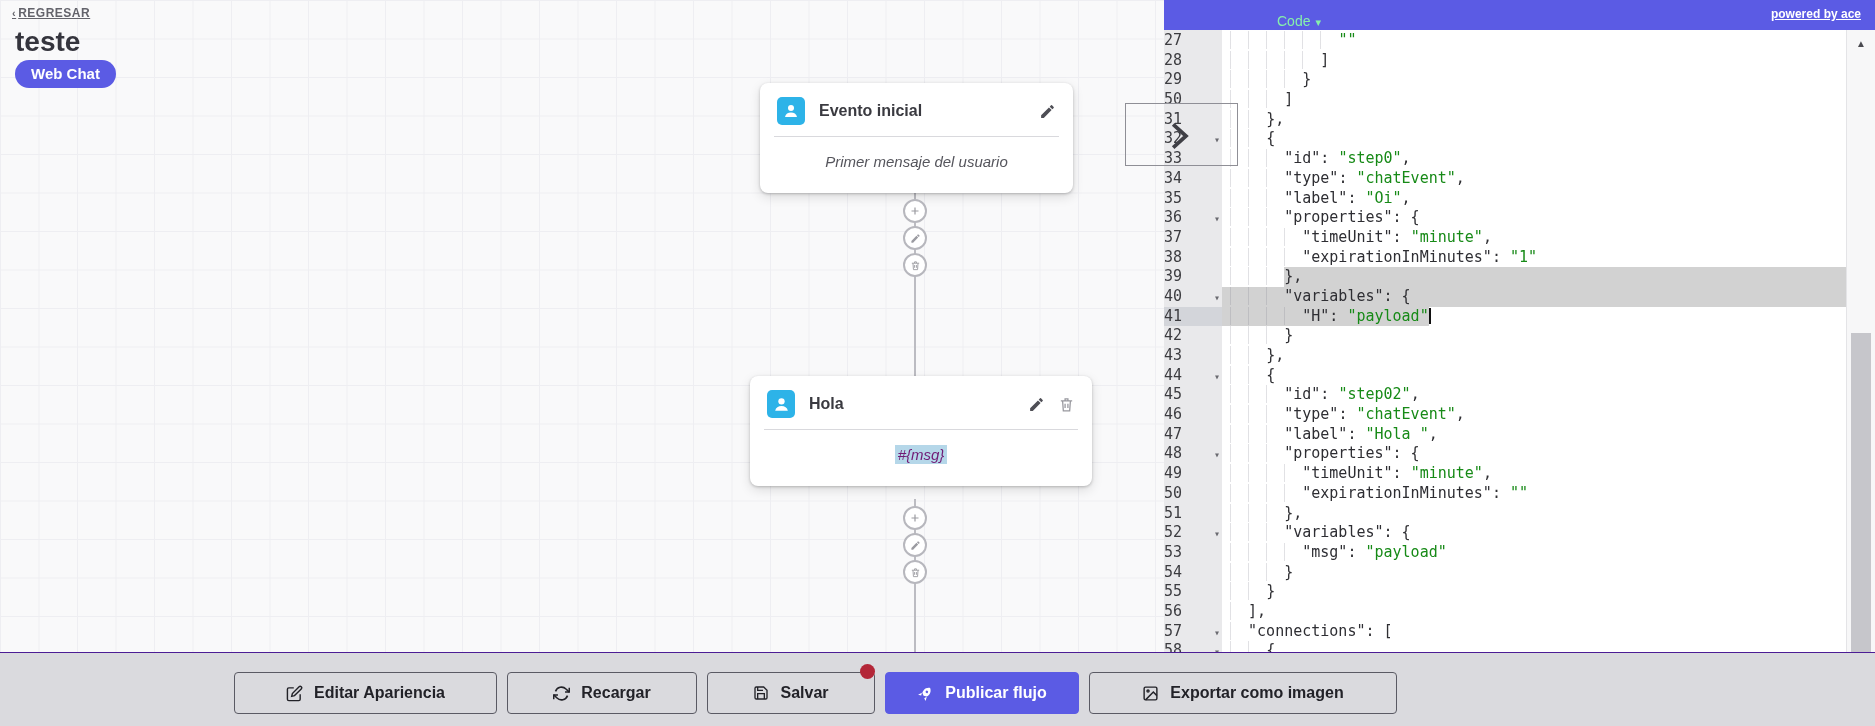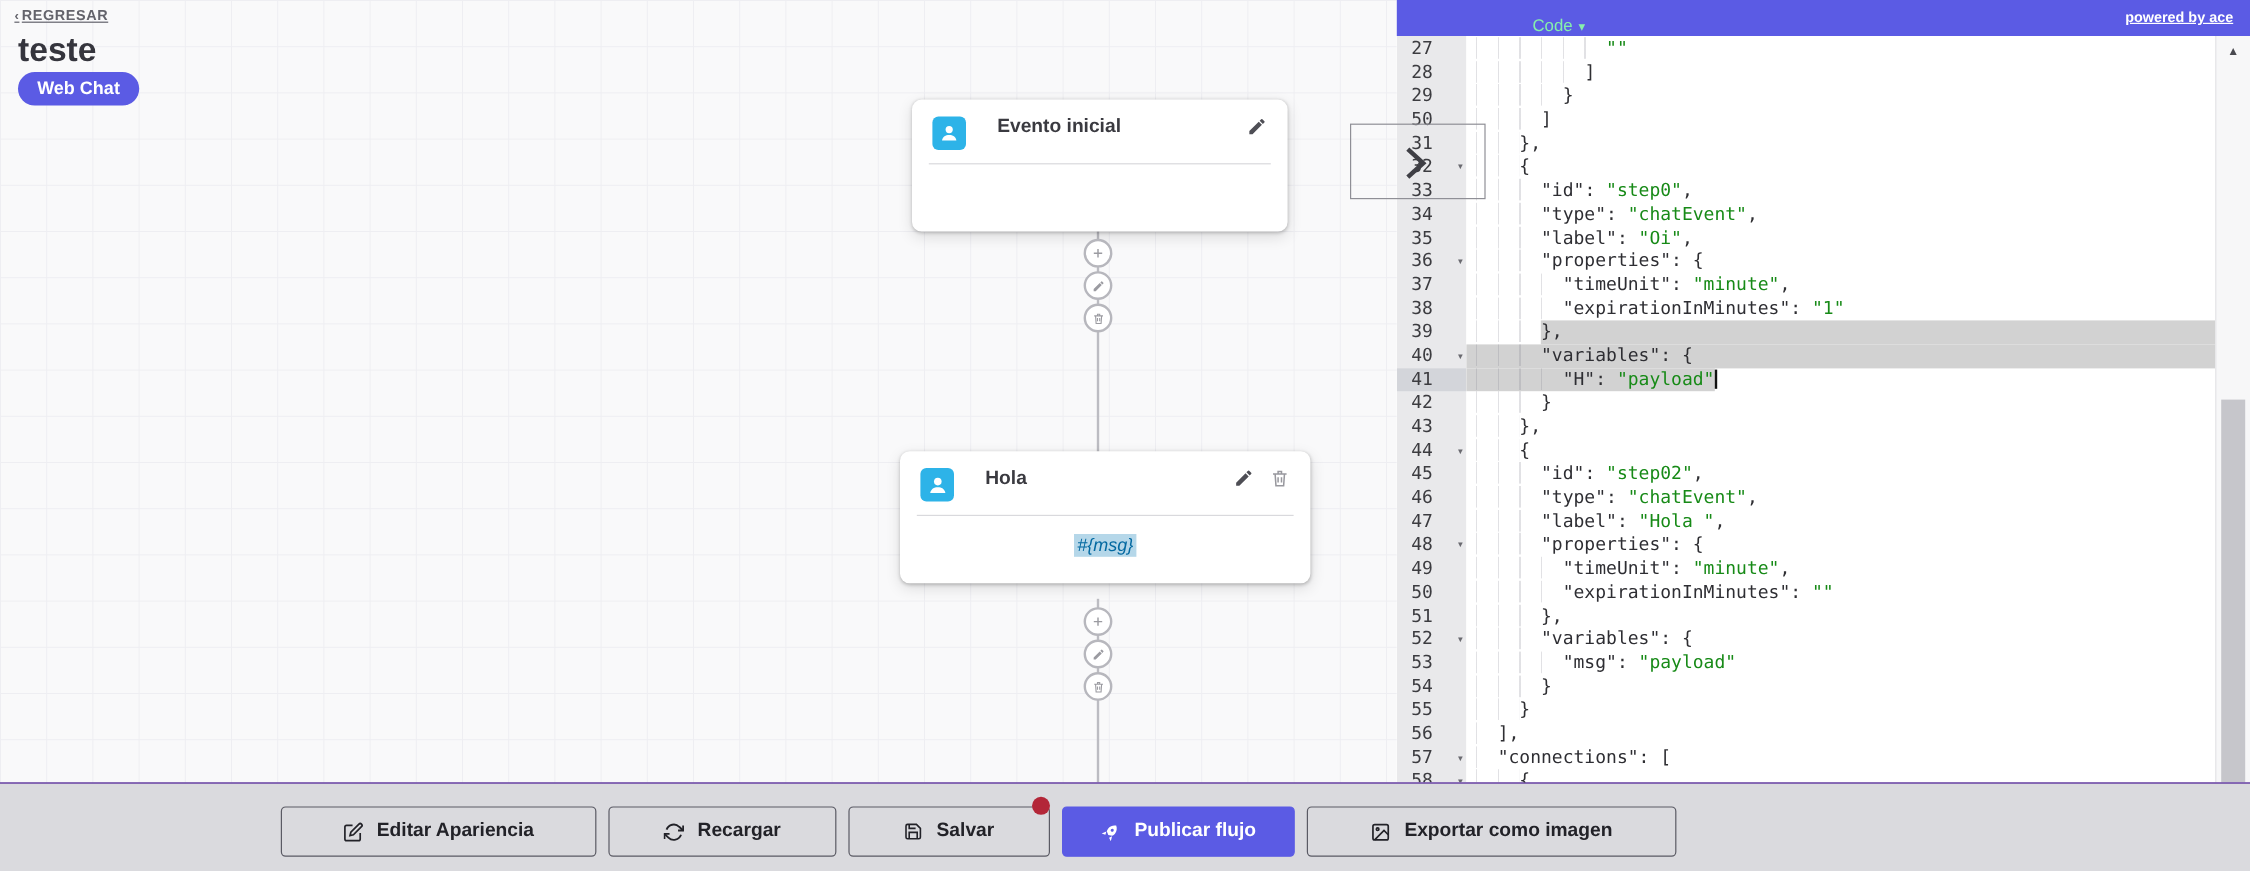--- a/index.html
+++ b/index.html
@@ -27,52 +27,52 @@
   #vline1{left:914px;top:192px;height:190px}
   #vline2{left:914px;top:499px;height:153px}
   .arrowhead{position:absolute;left:907px;top:379px;width:0;height:0;
              border-left:8px solid transparent;border-right:8px solid transparent;
              border-top:10px solid #b2b2b8}
 
   .node{position:absolute;background:#fff;border-radius:8px;
         box-shadow:0 1px 3px rgba(0,0,0,.22),0 4px 12px rgba(0,0,0,.12);cursor:grab}
   #node1{left:760px;top:83px;width:313px;height:110px}
   #node2{left:750px;top:376px;width:342px;height:110px}
-  .node-header{display:flex;align-items:flex-start;gap:26px;padding:14px 17px 11px}
+  .node-header{display:flex;align-items:center;gap:14px;padding:14px 17px 11px}
   .node-icon{width:28px;height:28px;border-radius:5px;background:var(--blue);
              display:flex;align-items:center;justify-content:center;flex:none}
   .node-title{font-size:16px;font-weight:bold;color:#3a3a40;flex:1}
   .hact{display:flex;gap:13px;align-items:center}
   .icon-btn{color:#4e4e55;cursor:pointer;display:flex}
   .icon-btn.muted{color:#98989e}
   .node-divider{height:1px;background:#d9d9dd;margin:0 14px}
   .node-body{display:flex;justify-content:center;align-items:center;height:49px;
              font-style:italic;font-size:15px;color:#55555c}
-  .hl{background:var(--hlblue);padding:1px 3px;color:#0369a1}
+  .hl{background:var(--hlblue);padding:1px 3px;color:#701a75}
 
   .step-btns{position:absolute;left:903px;display:flex;flex-direction:column;gap:3px;z-index:3}
   #g1{top:199px} #g2{top:506px}
   .circle-btn{width:24px;height:24px;border-radius:50%;background:#fff;border:2px solid #b7b7bd;
               color:#9b9ba1;display:flex;align-items:center;justify-content:center;cursor:pointer}
 
   .toggle-box{position:absolute;left:1125px;top:103px;width:113px;height:63px;
               border:1px solid #8f8f96;z-index:6;cursor:pointer}
   .toggle-box svg{position:absolute;left:39px;top:13px}
 
   
   .panel{position:absolute;left:1164px;top:0;width:711px;height:652px;background:#fff}
   .ed-header{position:absolute;inset:0 0 auto 0;height:30px;background:var(--accent)}
   .ed-title{position:absolute;left:113px;top:13px;color:#86efac;font-size:14px;cursor:pointer}
   .ed-title .caret{font-size:11px;margin-left:5px}
   .powered{position:absolute;right:14px;top:7px;color:#fff;font-size:12px;font-weight:bold;
            text-decoration:underline;cursor:pointer}
   .ed-body{position:absolute;top:30px;bottom:0;left:0;right:29px;overflow:hidden;cursor:text}
   .gutter{position:absolute;left:0;top:0;bottom:0;width:58px;background:#e9e9eb;padding-top:1px}
   .g-row{height:var(--lh);position:relative;font:15px/var(--lh) "DejaVu Sans Mono",monospace;
-         color:#3c3c40;text-align:center;padding-right:16px}
+         color:#3c3c40;text-align:left;padding-right:16px}
   .g-row.active{background:#d3d5da}
   .g-fold{position:absolute;right:2px;top:1px;font-size:10px;color:#6a6a70;cursor:pointer}
   .code{position:absolute;left:58px;right:0;top:0;bottom:0;padding-top:1px;background:#fff}
   .c-row{height:var(--lh);position:relative;font:15px/var(--lh) "DejaVu Sans Mono",monospace;
          color:#2f2f33;white-space:pre}
   .c-row .txt{position:relative;z-index:1;display:inline-block;padding-left:8px}
   .tk-key{color:#2e2e33}
   .tk-str{color:var(--green)}
   .sel{position:absolute;top:0;bottom:0;background:var(--selgray);z-index:0}
   .ind{background:repeating-linear-gradient(to right,rgba(120,120,135,.22) 0 1px,transparent 1px 2ch)}
@@ -117,20 +117,23 @@
       <span class="node-title">Evento inicial</span>
       <span class="hact">
         <span class="icon-btn">
           <svg width="17" height="17" viewBox="0 0 24 24" fill="currentColor">
               <path d="M3 17.25V21h3.75L17.8 9.94l-3.75-3.75L3 17.25zM20.7 7.04a1 1 0 0 0 0-1.41l-2.34-2.34a1 1 0 0 0-1.41 0l-1.83 1.83 3.75 3.75 1.83-1.83z"></path>
             </svg>
         </span>
       </span>
     </div>
     <div class="node-divider"></div>
+    <div class="node-body">
+        <em>Primer mensaje del usuario</em>
+      </div>
   </div>
 
   <div class="step-btns" id="g1">
     <span class="circle-btn">
       <svg width="12" height="12" viewBox="0 0 24 24" stroke="currentColor" stroke-width="2.4" fill="none">
           <path d="M12 5v14M5 12h14"></path>
         </svg>
     </span>
     <span class="circle-btn">
       <svg width="11" height="11" viewBox="0 0 24 24" fill="currentColor">

